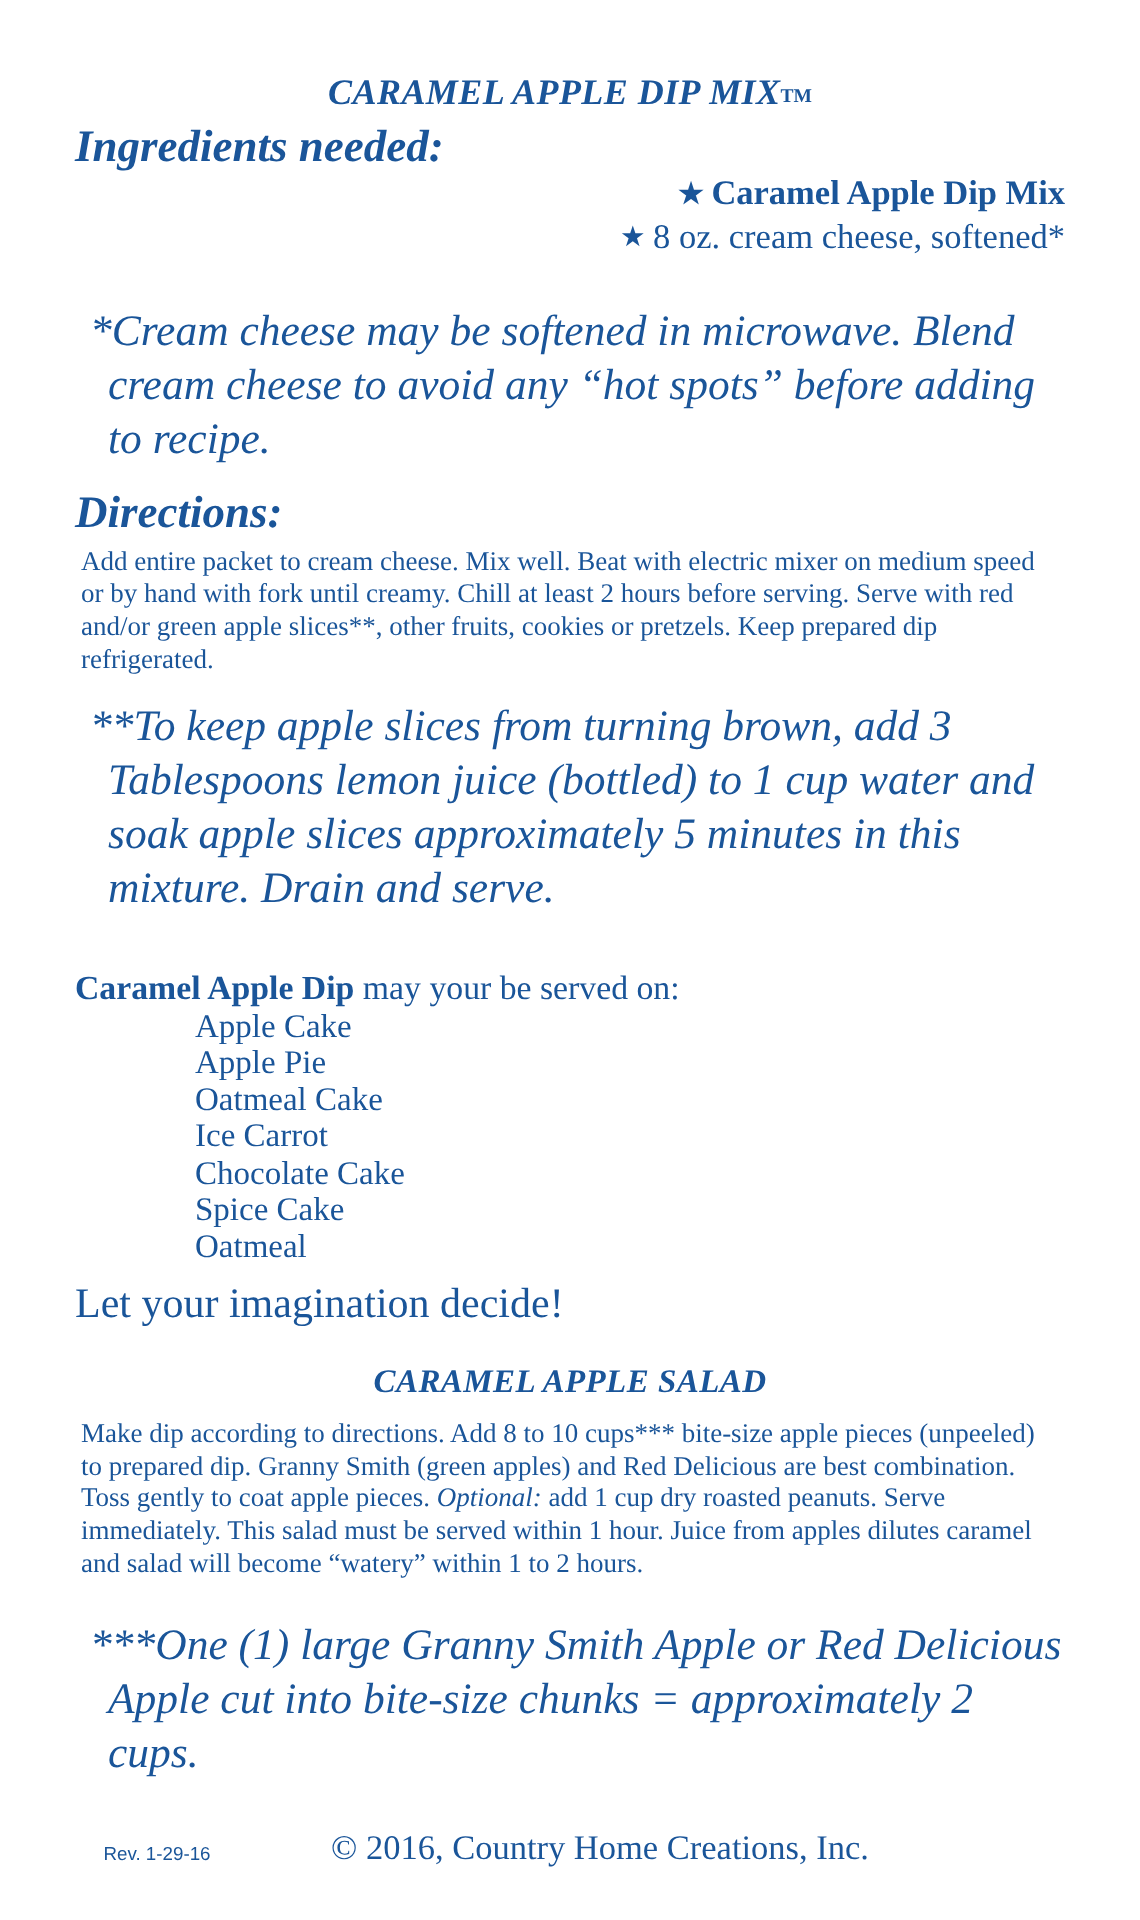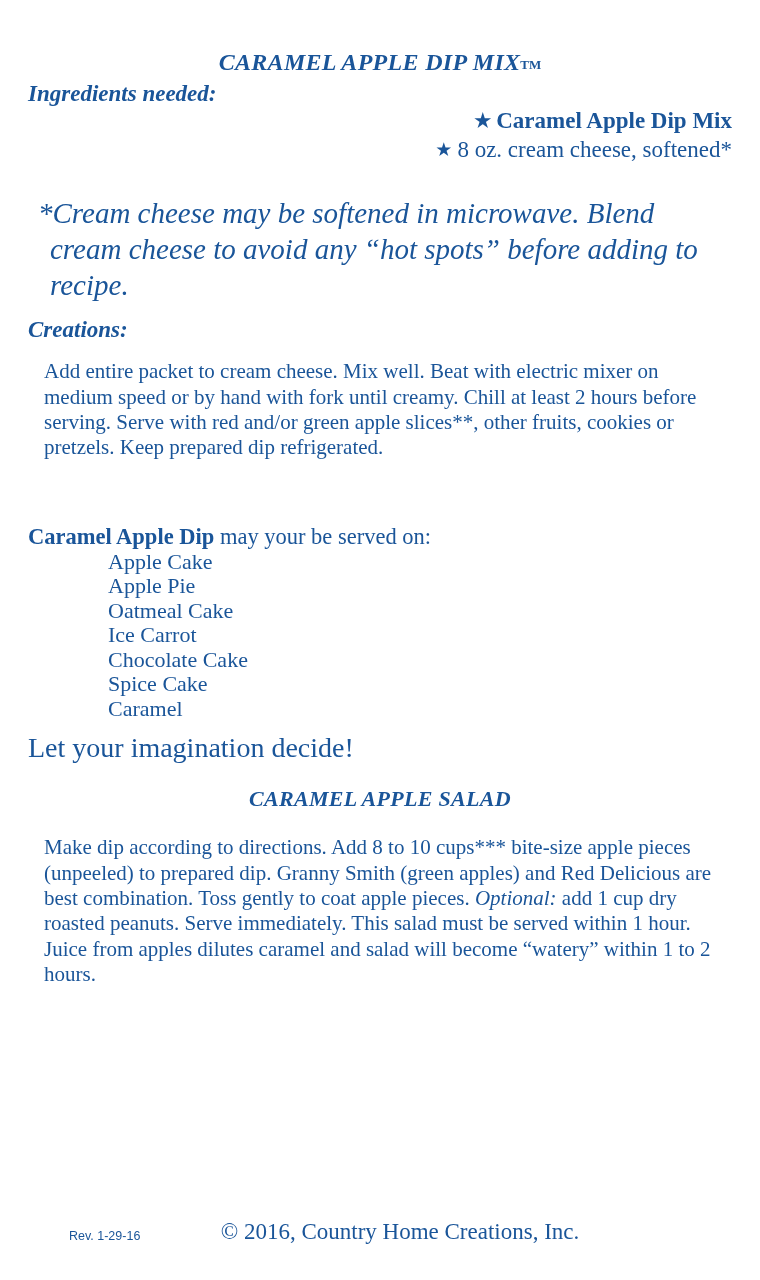--- a/index.html
+++ b/index.html
@@ -12,21 +12,21 @@
     background: #ffffff;
     font-family: "Liberation Serif", "DejaVu Serif", serif;
     color: #1a5599;
     overflow: hidden;
   }
   .page {
     position: relative;
     width: 760px;
     height: 1280px;
     box-sizing: border-box;
-    padding: 0 28px;
+    padding: 0 50px;
   }
 
   
   .doc-title {
     text-align: center;
     font-weight: bold;
     font-style: italic;
     font-size: 24px;
     letter-spacing: 0.3px;
     margin: 0;
@@ -36,21 +36,21 @@
   .doc-title .tm {
     font-size: 13px;
     font-style: normal;
     font-weight: bold;
     letter-spacing: 0;
     vertical-align: 1px;
   }
   .section-heading {
     font-weight: bold;
     font-style: italic;
-    font-size: 23px;
+    font-size: 30px;
     line-height: 1.18;
     margin: 0;
   }
   .center-heading {
     text-align: center;
     font-weight: bold;
     font-style: italic;
     font-size: 22px;
     letter-spacing: 0.3px;
     margin: 0;
@@ -67,23 +67,23 @@
   }
   .ingredient.bold {
     font-weight: bold;
   }
   .star {
     font-size: 19px;
     vertical-align: 1px;
     margin-right: 5px;
   }
   .body-para {
-    font-size: 21px;
+    font-size: 18px;
     line-height: 1.21;
-    margin: 16px;
+    margin: 4px;
     text-align: left;
   }
   .note {
     font-style: italic;
     font-size: 22px;
     line-height: 1.22;
     margin: 0;
   }
   .note-indent {
     font-style: italic;
@@ -175,54 +175,56 @@
 
   <div class="sp-14"></div>
 
 
   <div class="sp-18"></div>
 
   <div class="note-indent">*Cream cheese may be softened in microwave. Blend cream cheese to avoid any “hot spots” before adding to recipe.</div>
 
   <div class="sp-12"></div>
 
-  <div class="section-heading">Creations:</div>
+  <div class="section-heading">Directions:</div>
 
   <div class="body-para">Add entire packet to cream cheese. Mix well. Beat with electric mixer on medium speed or by hand with fork until creamy. Chill at least 2 hours before serving. Serve with red and/or green apple slices**, other fruits, cookies or pretzels. Keep prepared dip refrigerated.</div>
 
   <div class="sp-12"></div>
 
+  <div class="note-indent">**To keep apple slices from turning brown, add 3 Tablespoons lemon juice (bottled) to 1 cup water and soak apple slices approximately 5 minutes in this mixture. Drain and serve.</div>
 
   <div class="sp-34"></div>
 
   <div class="lead-line"><span class="bold">Caramel Apple Dip</span><span> may your be served on:</span></div>
 
   <ul class="serve-list">
     <li>Apple Cake</li>
     <li>Apple Pie</li>
     <li>Oatmeal Cake</li>
     <li>Ice Carrot</li>
     <li>Chocolate Cake</li>
     <li>Spice Cake</li>
-    <li>Caramel</li>
+    <li>Oatmeal</li>
   </ul>
 
   <div class="sp-10"></div>
 
   <div class="closing-line">Let your imagination decide!</div>
 
   <div class="sp-22"></div>
 
   <div class="center-heading">CARAMEL APPLE SALAD</div>
 
   <div class="sp-8"></div>
 
   <div class="body-para"><span>Make dip according to directions. Add 8 to 10 cups*** bite-size apple pieces (unpeeled) to prepared dip. Granny Smith (green apples) and Red Delicious are best combination. Toss gently to coat apple pieces. </span><span class="ital">Optional:</span><span>  add 1 cup dry roasted peanuts. Serve immediately. This salad must be served within 1 hour. Juice from apples dilutes caramel and salad will become “watery” within 1 to 2 hours.</span></div>
 
   <div class="sp-22"></div>
 
+  <div class="note-indent">***One (1) large Granny Smith Apple or Red Delicious Apple cut into bite-size chunks = approximately 2 cups.</div>
 
   <div class="footer">
     <div class="rev">Rev. 1-29-16</div>
     <div class="copyright">© 2016, Country Home Creations, Inc.</div>
   </div>
 
 </div>
 
 </body></html>

